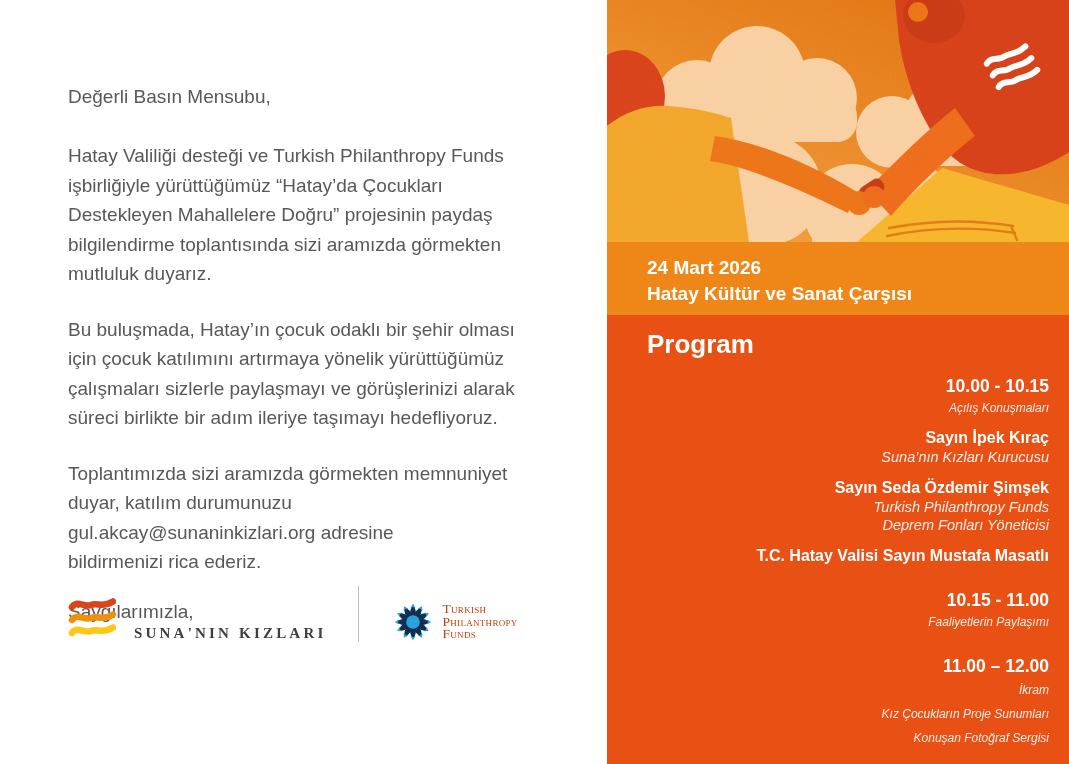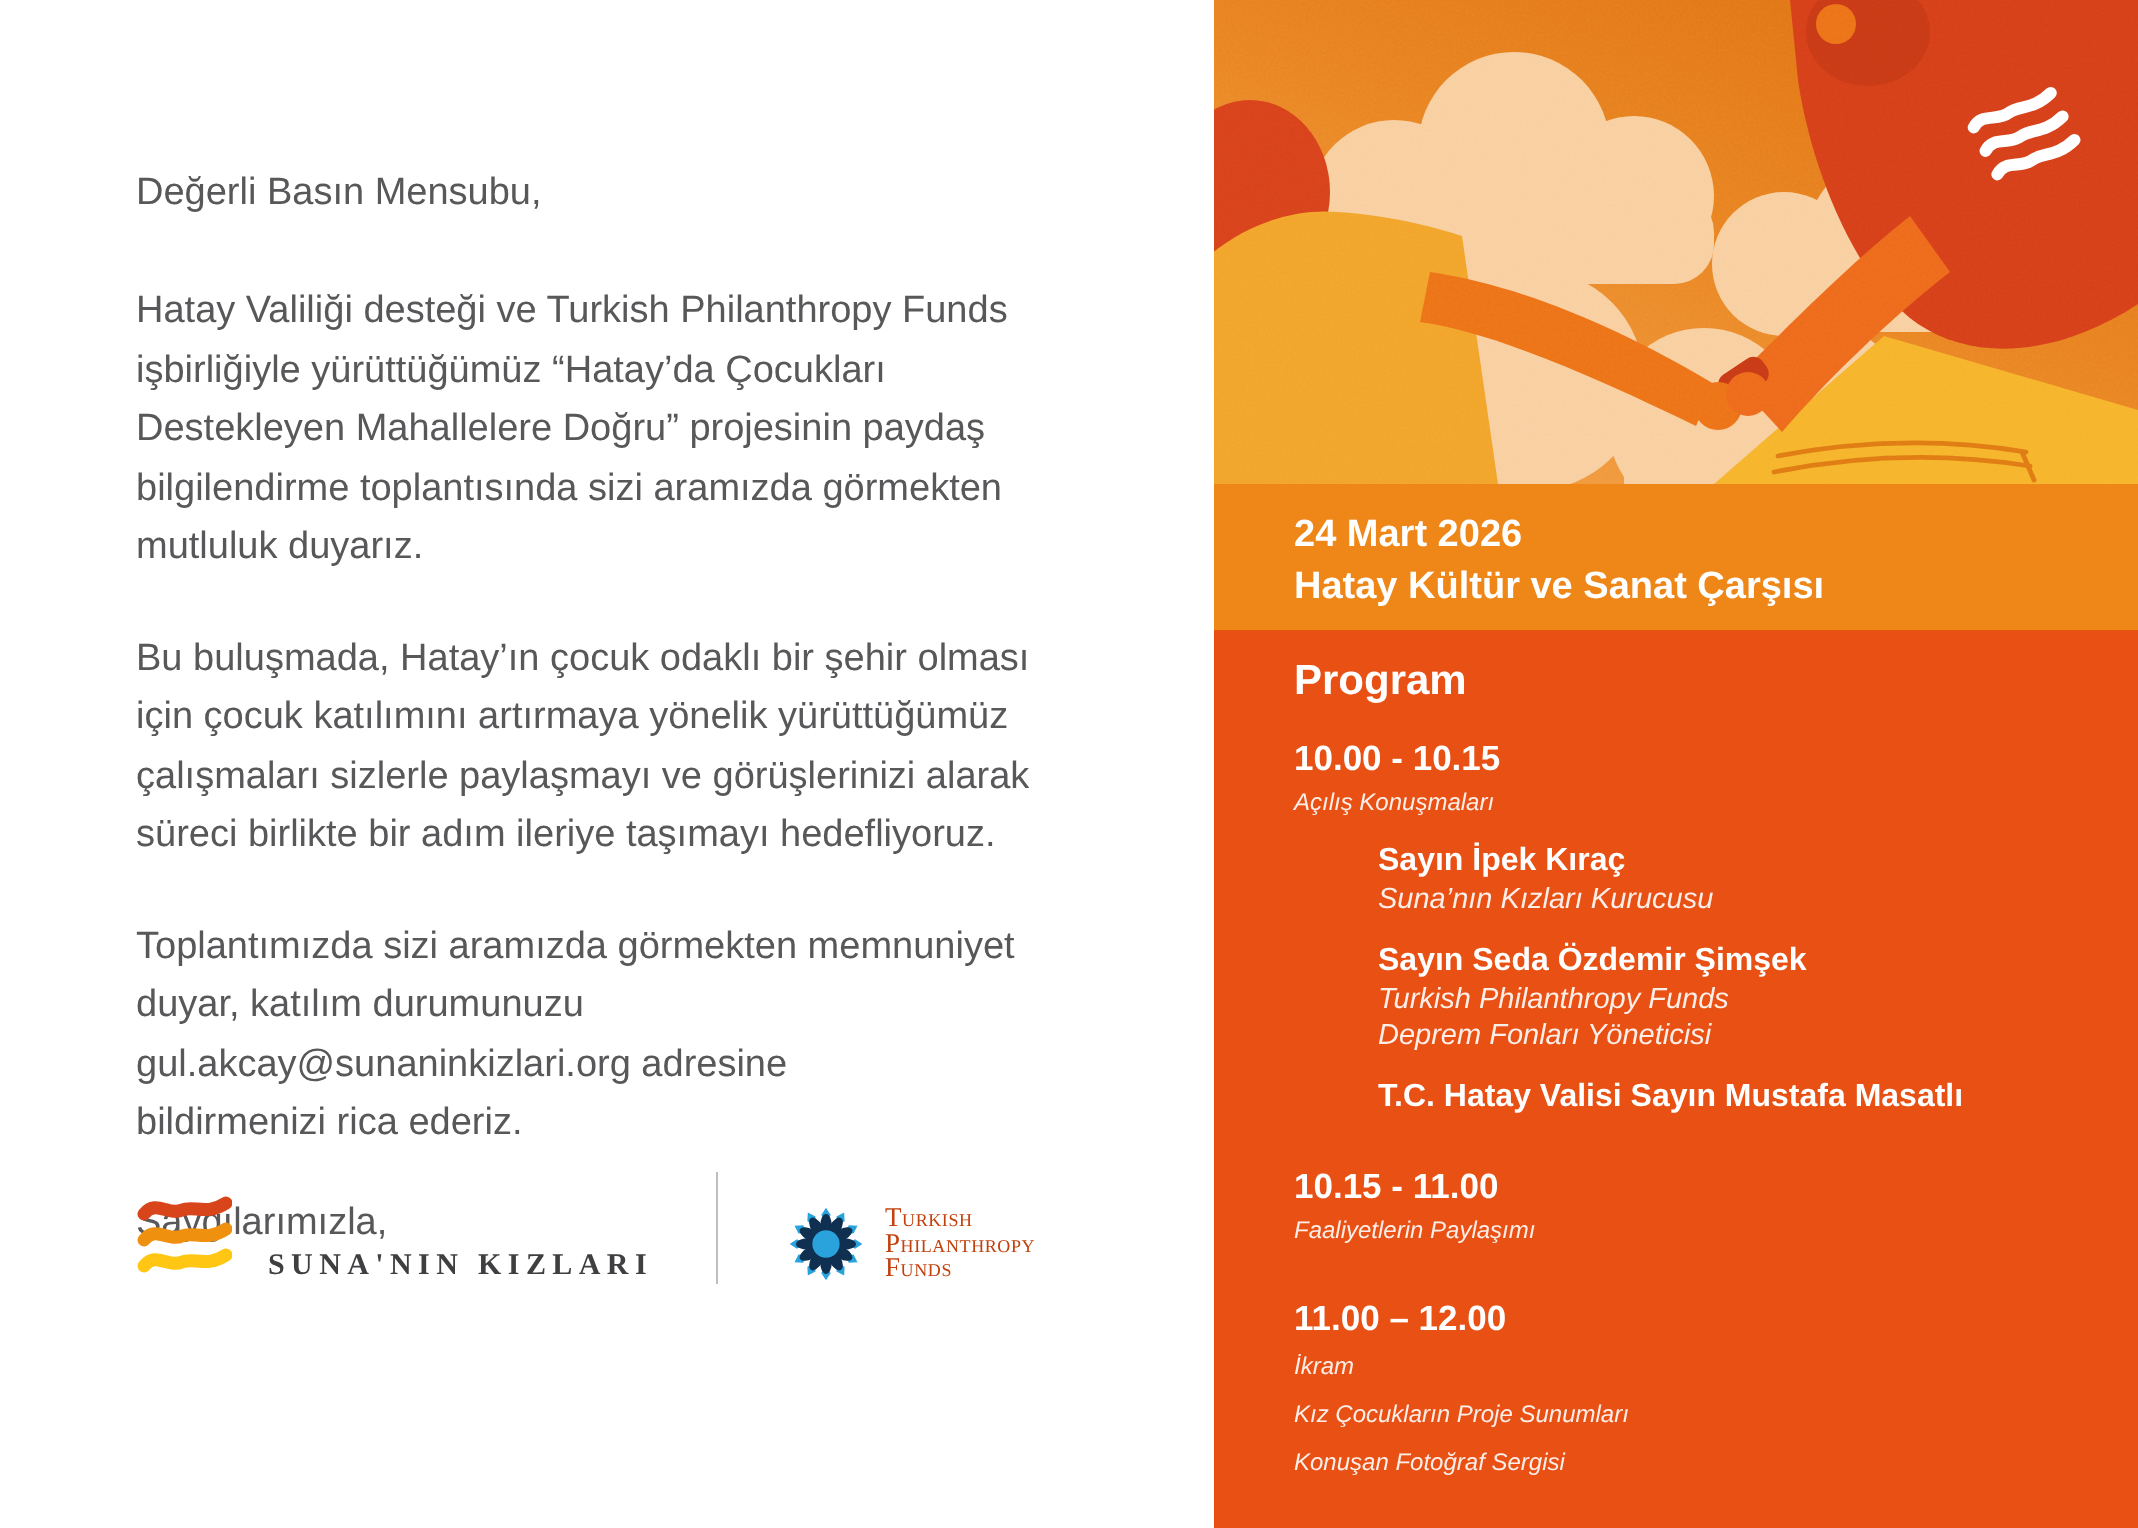--- a/index.html
+++ b/index.html
@@ -74,38 +74,38 @@
     background: #EF8718;
     padding: 13px 20px 0 40px;
     font-weight: 700; font-size: 19px; line-height: 26px;
   }
   .program-section {
     flex: 1;
     background: #E85014;
     padding: 14px 20px 0 40px;
   }
   .program-heading {
-    font-size: 21px; font-weight: 700;
+    font-size: 26px; font-weight: 700;
     margin-bottom: 16px;
   }
   .time { font-size: 17.5px; font-weight: 700; line-height: 21px; }
   .session-sub {
     font-style: italic; font-size: 12px; line-height: 19px;
     color: rgba(255,255,255,0.9);
     margin-top: 2px;
   }
   .speakers { margin-left: 42px; margin-top: 10px; }
   .speaker { margin-top: 12px; }
   .speaker:first-child { margin-top: 0; }
   .speaker-name { font-size: 16px; font-weight: 700; line-height: 20px; }
   .speaker-role {
     font-style: italic; font-size: 14.5px; line-height: 18px;
     color: rgba(255,255,255,0.9);
   }
-  .session { margin-top: 24px; }
+  .session { margin-top: 24px; text-align: right; }
   .session.first { margin-top: 0; }
   .plain-lines .session-sub { margin-top: 2px; line-height: 22px; }
 </style>
 </head>
 <body>
 
 <div class="page">
 
   <div class="left-panel">
     <div class="greeting">Değerli Basın Mensubu,</div>

